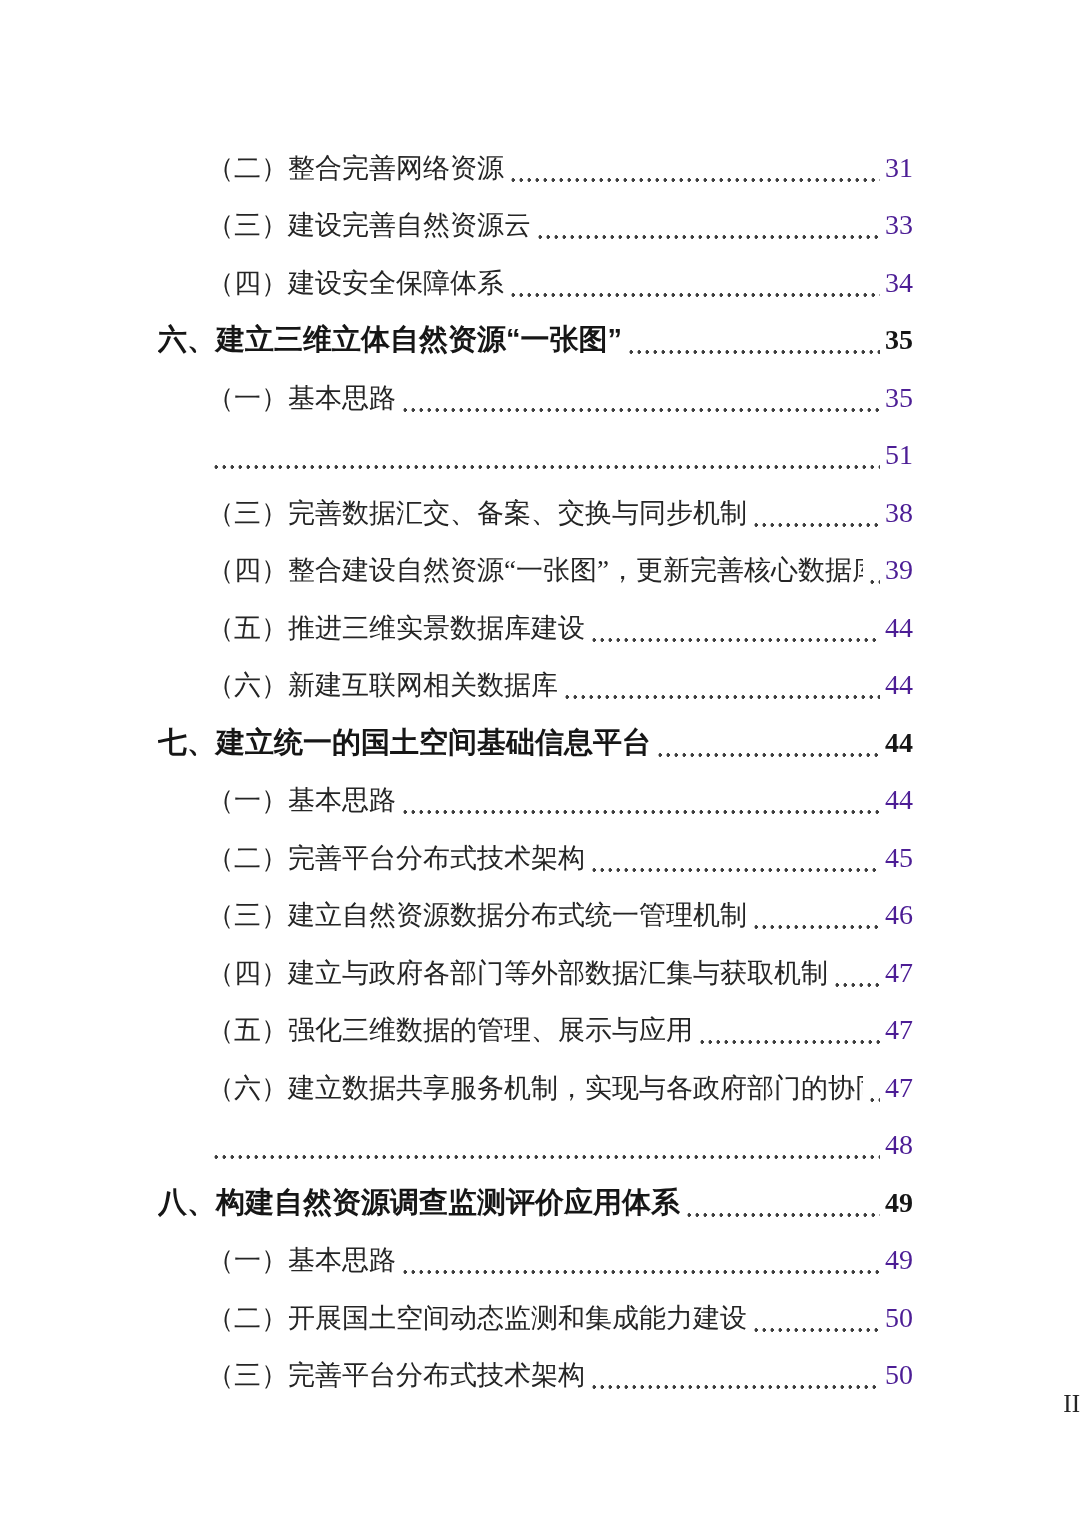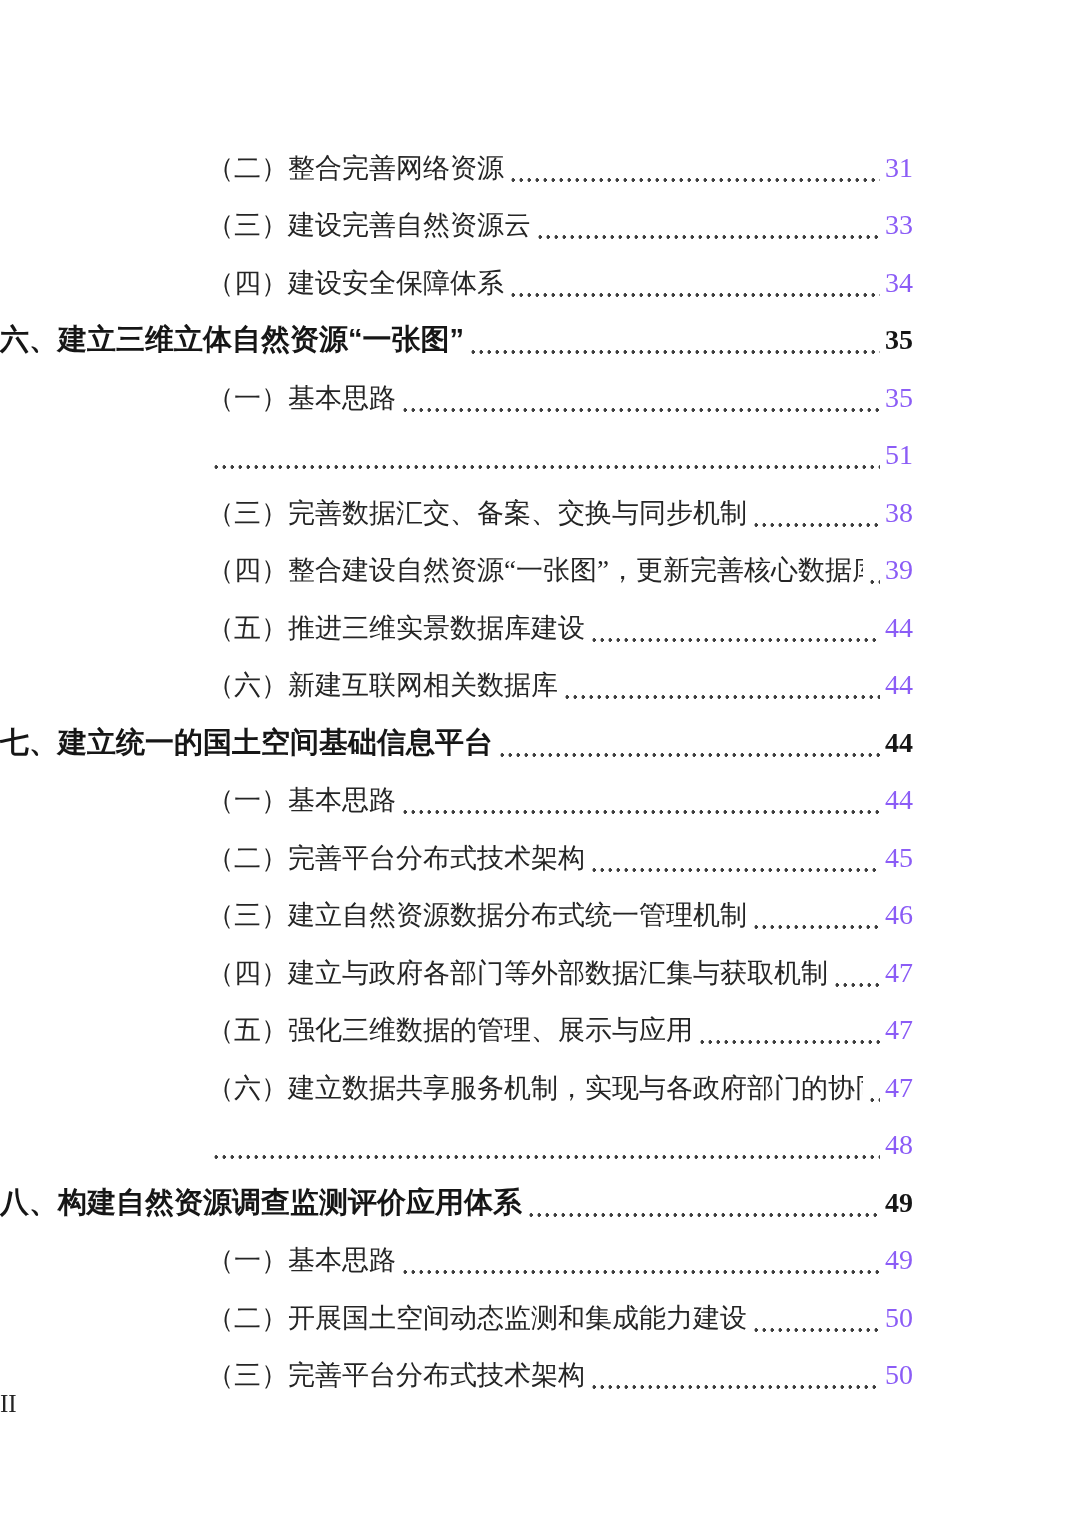--- a/index.html
+++ b/index.html
@@ -26,20 +26,21 @@
     padding-bottom: 13px;
     padding-right: 167px;
   }
   .toc-row.level-2 {
     padding-left: 207px;
     font-size: 27px;
     font-family: "Liberation Serif", serif;
     color: #252525;
   }
   .toc-row.level-1 {
+    padding-left: 158px;
     font-size: 29px;
     font-weight: bold;
     font-family: "Liberation Sans", sans-serif;
     color: #161616;
     align-items: flex-end;
   }
   .toc-title {
     white-space: nowrap;
     overflow: hidden;
     line-height: 1.1;
@@ -55,33 +56,33 @@
     background-size: 8px 6px;
     background-repeat: repeat-x;
     background-position: left bottom;
   }
   .toc-page {
     white-space: nowrap;
     line-height: 1.1;
     font-family: "Liberation Serif", serif;
     font-weight: normal;
     font-size: 28px;
-    color: #8b5cf6;
+    color: #4c1d95;
     flex-shrink: 0;
   }
   .toc-row.level-1 .toc-page {
     font-weight: bold;
     color: #161616;
   }
   .page-footer {
     position: absolute;
     top: 1390px;
     left: 0;
     width: 100%;
-    text-align: left;
+    text-align: right;
     font-family: "Liberation Serif", serif;
     font-size: 25px;
     color: #242424;
   }
 </style>
 </head>
 <body>
 
 <div class="page">
   <div class="toc">

